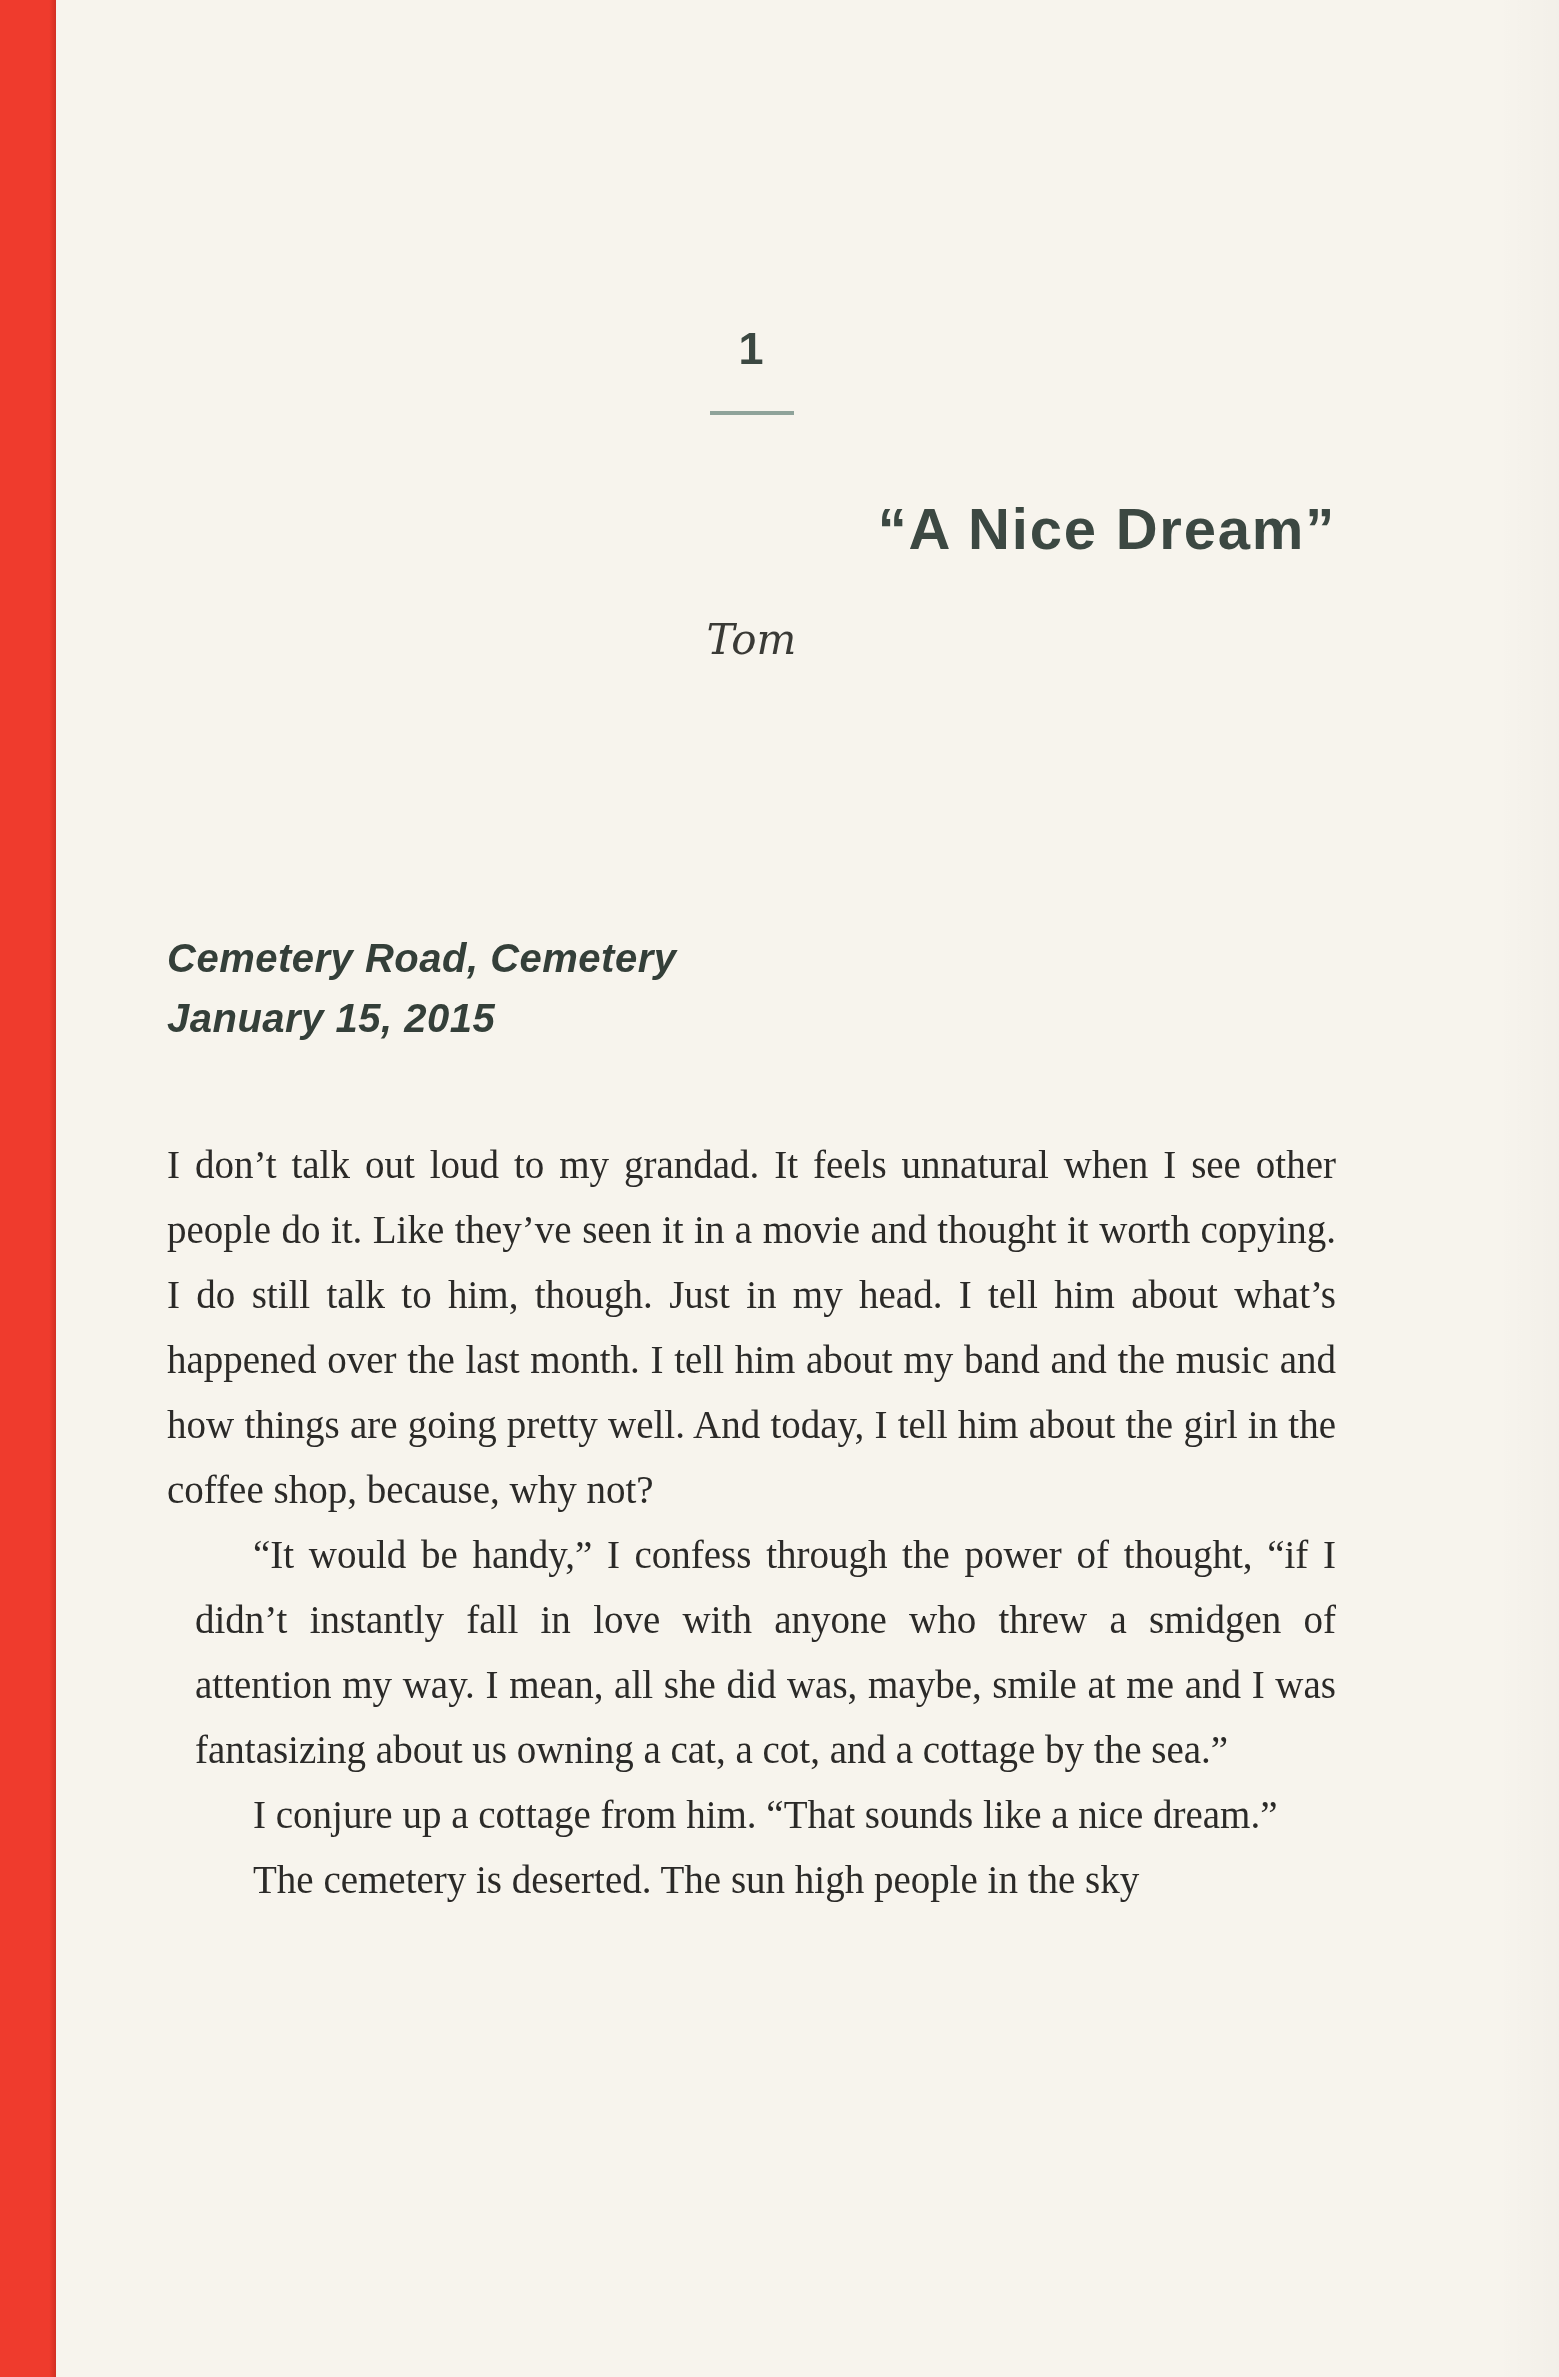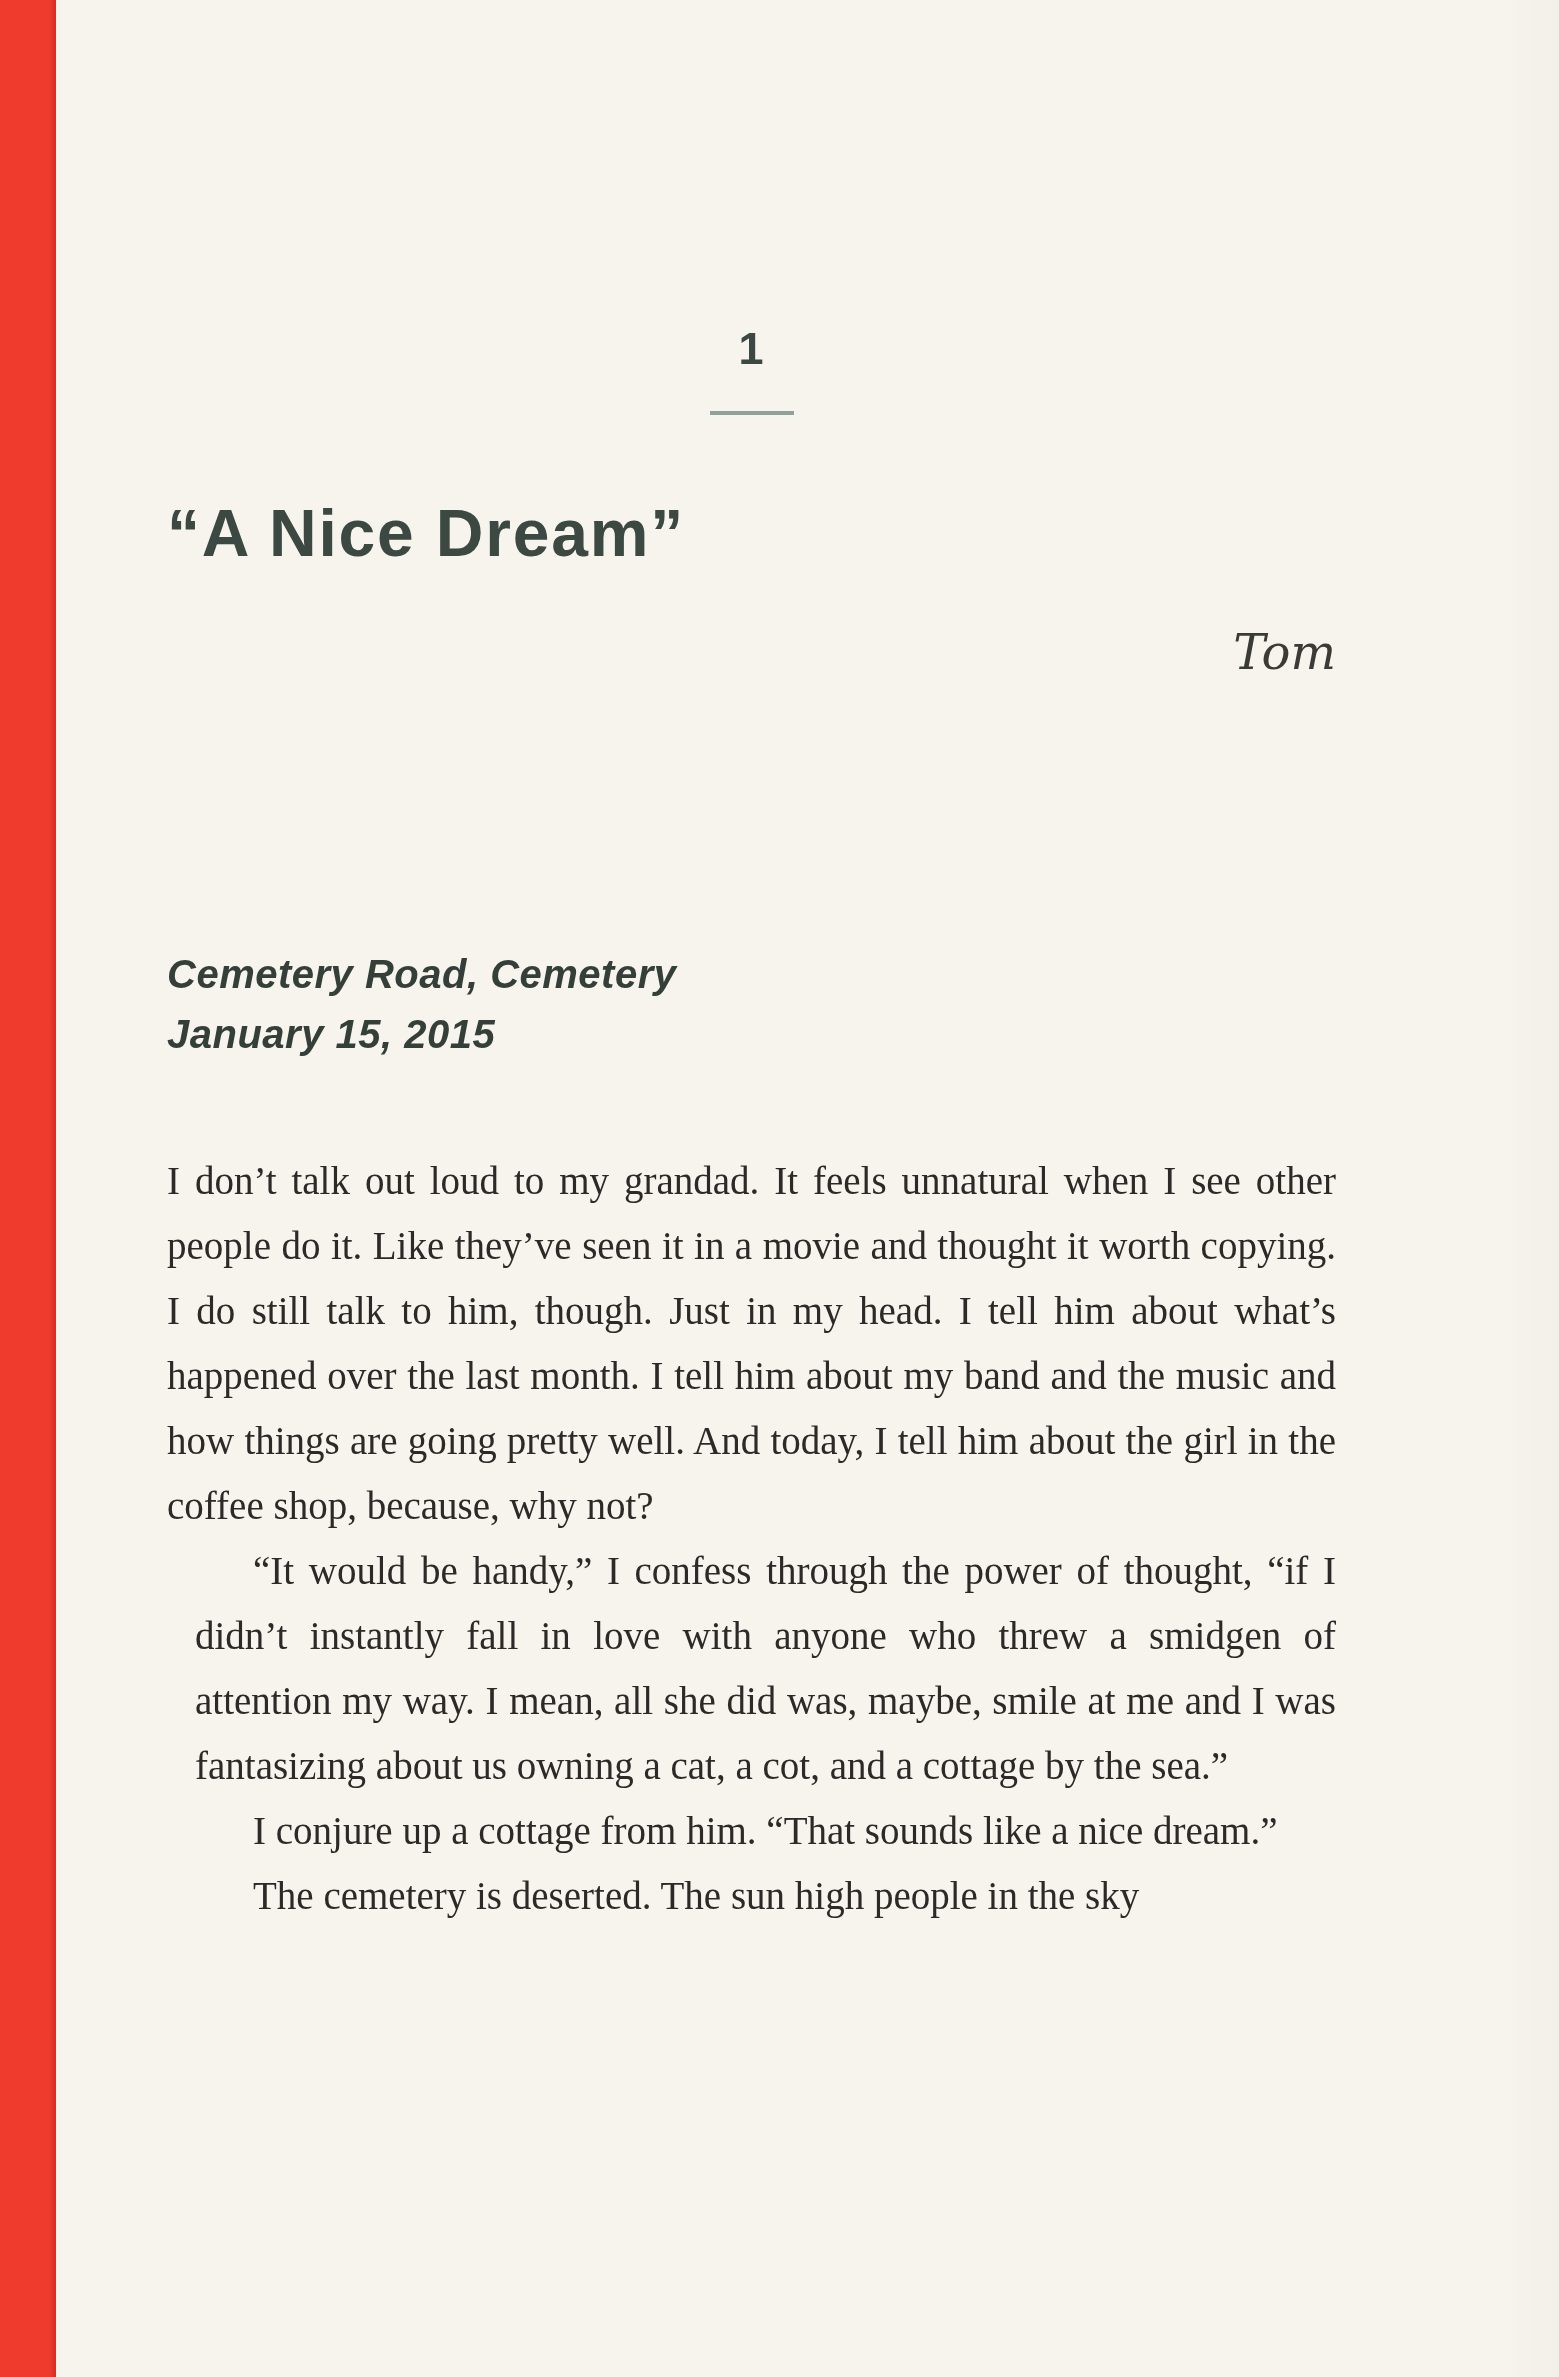--- a/index.html
+++ b/index.html
@@ -50,33 +50,33 @@
     color: var(--title_ink);
   }
   .rule {
     width: 84px;
     height: 3.6px;
     margin: 36px auto 0 auto;
     background: var(--rule);
   }
   .title {
     margin: 80px 0 0 0;
-    text-align: left;
+    text-align: right;
     font-family: "Liberation Sans", sans-serif;
     font-weight: 700;
-    font-size: 66px;
+    font-size: 58px;
     letter-spacing: 1.8px;
     color: var(--title_ink);
   }
   .pov {
     margin-top: 53px;
-    text-align: right;
+    text-align: center;
     font-family: "DejaVu Serif", serif;
     font-style: italic;
-    font-size: 48px;
+    font-size: 42px;
     color: #3a3a36;
   }
   .scene-heading {
     margin-top: 264px;
     font-family: "Liberation Sans", sans-serif;
     font-style: italic;
     font-weight: 700;
     font-size: 40px;
     line-height: 60px;
     letter-spacing: 0.5px;

